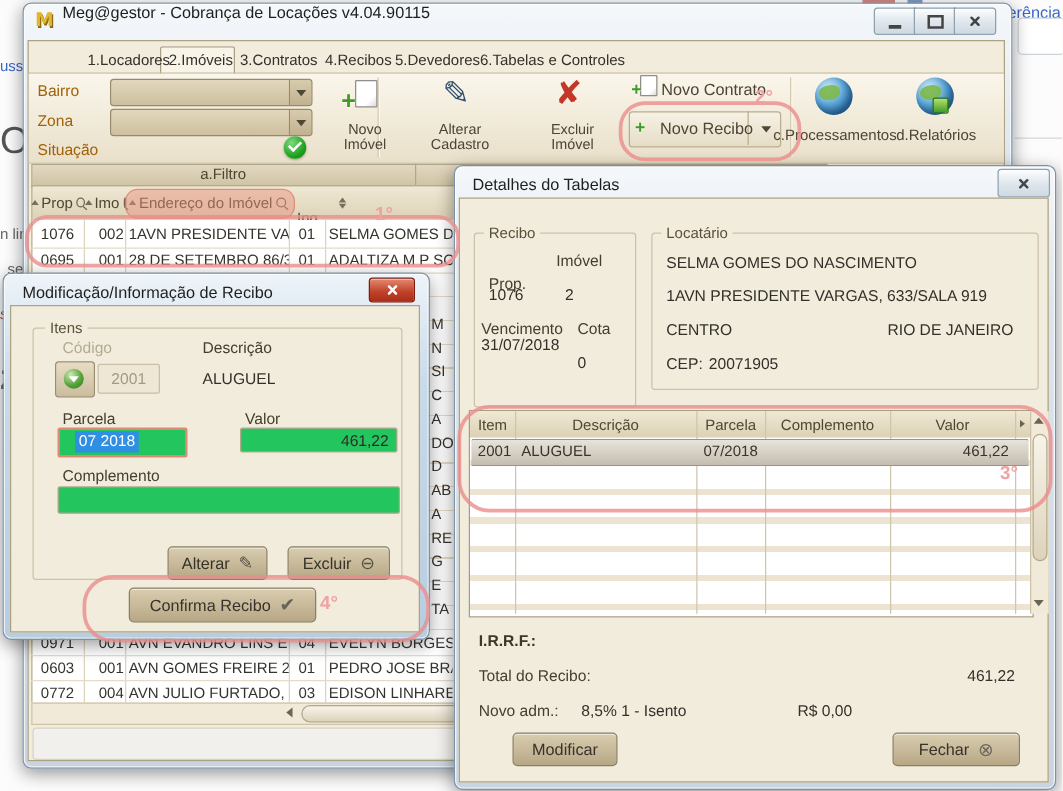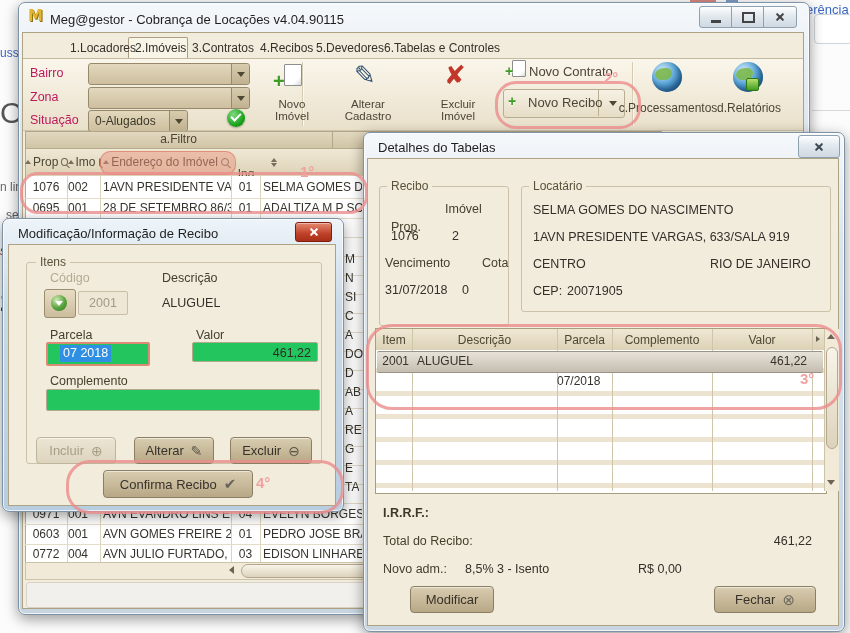--- a/index.html
+++ b/index.html
@@ -24,21 +24,21 @@
           background:currentColor;border-radius:1px}
   .x-icon::before{transform:rotate(45deg)}.x-icon::after{transform:rotate(-45deg)}
   
   .tab{position:absolute;top:38px;height:20px;line-height:20px;font-size:12px;color:#33302a;white-space:nowrap}
   .tabline{position:absolute;left:23px;top:58px;width:780px;height:1px;background:#c3b99e}
   .activetab{position:absolute;background:#f8f4e8;border:1px solid #ab9f83;border-bottom:1px solid #f8f4e8;
              border-radius:2px 2px 0 0}
   
   .toolbar{position:absolute;left:23px;top:59px;width:780px;height:71px;
            background:linear-gradient(#faf6eb,#e9e0ca);border-bottom:1px solid #cfc5ab}
-  .lbl{position:absolute;font-size:12.5px;color:#be185d;white-space:nowrap}
+  .lbl{position:absolute;font-size:12.5px;color:#a16207;white-space:nowrap}
   .sel{position:absolute;height:20px;background:linear-gradient(#e3d8bd,#cdbf9f);
        border:1px solid #978a6c;border-radius:3px;font-size:12px;color:#3c3728}
   .sel .ddbox{position:absolute;right:0;top:0;bottom:0;width:17px;border-left:1px solid #978a6c;
        background:linear-gradient(#d8ccae,#c0b190);border-radius:0 3px 3px 0}
   .tri-dn{position:absolute;left:50%;top:50%;transform:translate(-50%,-40%);width:0;height:0;
        border-left:4px solid transparent;border-right:4px solid transparent;border-top:5px solid #4e4733}
   .gcheck{position:absolute;width:18px;height:18px;border-radius:50%;
        background:radial-gradient(circle at 35% 30%,#7fd97f,#18a018 65%,#0d7a0d);box-shadow:0 1px 2px rgba(0,0,0,.3)}
   .gcheck::after{content:"";position:absolute;left:4px;top:4px;width:8px;height:4px;
        border-left:2px solid #fff;border-bottom:2px solid #fff;transform:rotate(-45deg)}
@@ -61,21 +61,21 @@
   .thead{position:absolute;background:linear-gradient(#efe8d4,#dcd1b5);border:1px solid #b6ab8f}
   .hcell{position:absolute;font-size:12px;color:#4e4733;display:flex;align-items:center;justify-content:center;white-space:nowrap}
   .tri-up-s{display:inline-block;width:0;height:0;border-left:3px solid transparent;border-right:3px solid transparent;
         border-bottom:4px solid #776e5b;margin-right:2px}
   .tri-dn-s{display:inline-block;width:0;height:0;border-left:3px solid transparent;border-right:3px solid transparent;
         border-top:4px solid #776e5b}
   .mag{display:inline-block;width:6px;height:6px;border:1px solid #6f6654;border-radius:50%;position:relative;margin-left:3px}
   .mag::after{content:"";position:absolute;width:4px;height:1px;background:#6f6654;right:-3px;bottom:-2px;transform:rotate(40deg)}
   .row{position:absolute;left:0;width:850px;height:19px}
   .cell{position:absolute;font-size:12px;color:#36332c;white-space:nowrap;overflow:hidden;height:19px;line-height:19px}
-  .c1{left:25px;width:42px;text-align:center}.c2{left:68px;width:31px;text-align:left}
+  .c1{left:25px;width:42px;text-align:center}.c2{left:68px;width:31px;text-align:right}
   .c3{left:103px;width:128px}.c4{left:232px;width:27px;text-align:center}.c5{left:263px;width:99px}
   .gridv{position:absolute;width:1px;background:#ddd4be}
   .rowline{position:absolute;left:25px;width:635px;height:1px;background:#e4dcc8}
   .sbar{position:absolute;background:#f1ead9;border:1px solid #cdc3a9}
   .sthumb{position:absolute;background:linear-gradient(#f8f4e9,#ddd3bc);border:1px solid #b3a88d;border-radius:7px}
   .tri-l{width:0;height:0;border-top:4px solid transparent;border-bottom:4px solid transparent;border-right:5px solid #6b6353;position:absolute}
   .tri-r{width:0;height:0;border-top:3px solid transparent;border-bottom:3px solid transparent;border-left:4px solid #6b6353;position:absolute}
   .tri-u{width:0;height:0;border-left:4px solid transparent;border-right:4px solid transparent;border-bottom:5px solid #6b6353;position:absolute}
   .tri-d{width:0;height:0;border-left:4px solid transparent;border-right:4px solid transparent;border-top:5px solid #6b6353;position:absolute}
   
@@ -116,21 +116,21 @@
   <div class="bgfrag" style="left:0;top:286px;font-size:28px;font-weight:bold;color:#222">za</div>
   <div class="bgfrag bglink" style="left:806px;top:2px;font-size:13px">erência</div>
   <div class="abs" style="left:814px;top:14px;width:36px;height:28px;border:1px solid #cdd4da;border-radius:4px;background:#fff"></div>
   <div class="abs" style="left:812px;top:110px;width:38px;height:1px;background:#d8d8d8"></div>
   <div class="abs" style="left:690px;top:0;width:26px;height:3px;background:#c0392b;opacity:.6"></div>
   <div class="abs" style="left:726px;top:0;width:12px;height:3px;background:#2c5aa0;opacity:.6"></div>
 
   <div class="win" style="left:18px;top:2px;width:790px;height:611px"></div>
   <div class="abs" style="left:22px;top:4px;width:660px;height:26px"></div>
   <span class="abs glyph" style="left:28px;top:7px;font-size:15px;font-weight:bold;color:#e3b531;text-shadow:1px 1px 0 #8a6d12">M</span>
-  <div class="ttl" style="left:50px;top:12px">Meg@gestor - Cobrança de Locações v4.04.90115</div>
+  <div class="ttl" style="left:50px;top:2px">Meg@gestor - Cobrança de Locações v4.04.90115</div>
   <div class="winbtn" style="left:699px;top:6px;border-radius:3px 0 0 3px">
       <span class="minbar"></span>
     </div>
   <div class="winbtn" style="left:731px;top:6px">
       <span class="maxbox"></span>
     </div>
   <div class="winbtn" style="left:763px;top:6px;border-radius:0 3px 3px 0">
       <span class="x-icon"></span>
     </div>
   <div class="client" style="left:22px;top:32px;width:780px;height:575px"></div>
@@ -151,23 +151,20 @@
   <div class="sel" style="left:88px;top:63px;width:160px">
       <span class="ddbox">
         <span class="tri-dn"></span>
       </span>
     </div>
   <div class="sel" style="left:88px;top:87px;width:160px">
       <span class="ddbox">
         <span class="tri-dn"></span>
       </span>
     </div>
-  <div class="sel" style="left:88px;top:110px;width:92px;line-height:20px;padding-left:6px"><span>0-Alugados</span><span class="ddbox">
-        <span class="tri-dn"></span>
-      </span></div>
   <div class="gcheck" style="left:227px;top:109px"></div>
   <div class="vsep" style="left:302px;top:62px;height:64px"></div>
 
   <div class="page" style="left:284px;top:64px"></div>
   <span class="plus" style="left:273px;top:70px;font-size:20px">+</span>
   <div class="toollbl" style="left:252px;top:98px;width:80px"><span>Novo</span><br><span>Imóvel</span></div>
 
   <span class="abs glyph" style="left:354px;top:60px;font-size:26px;color:#2e4e6e">✎</span>
   <div class="toollbl" style="left:328px;top:98px;width:80px"><span>Alterar</span><br><span>Cadastro</span></div>
 
@@ -312,24 +309,20 @@
   <div class="dlbl" style="left:50px;top:328px">Parcela</div>
   <div class="inp" style="left:46px;top:342px;width:100px;height:20px;border:2px solid #dd8a74">
       <span class="abs" style="left:12px;top:1px;height:17px;line-height:17px;background:#2f8fe3;color:#fff;padding:0 3px">07 2018</span>
     </div>
   <div class="dlbl" style="left:196px;top:328px">Valor</div>
   <div class="inp" style="left:192px;top:342px;width:126px;height:20px;line-height:20px;text-align:right;padding-right:6px;box-sizing:border-box">461,22</div>
 
   <div class="dlbl" style="left:50px;top:374px">Complemento</div>
   <div class="inp" style="left:46px;top:389px;width:272px;height:20px"></div>
 
-  <div class="btn disabled" style="left:36px;top:437px;width:78px;height:25px">
-      <span>Incluir</span>
-      <span class="glyph" style="font-size:14px">⊕</span>
-    </div>
   <div class="btn" style="left:134px;top:437px;width:78px;height:25px">
       <span>Alterar</span>
       <span class="glyph" style="font-size:14px;color:#5a5448">✎</span>
     </div>
   <div class="btn" style="left:230px;top:437px;width:80px;height:25px">
       <span>Excluir</span>
       <span class="glyph" style="font-size:14px;color:#5a5448">⊖</span>
     </div>
   <div class="btn" style="left:103px;top:470px;width:148px;height:26px">
       <span>Confirma Recibo</span>
@@ -344,22 +337,22 @@
     </div>
   <div class="client" style="left:367px;top:158px;width:470px;height:466px"></div>
 
   <div class="grp" style="left:379px;top:186px;width:128px;height:138px"></div>
   <div class="grplbl" style="left:387px;top:179px">Recibo</div>
   <div class="dlbl" style="left:391px;top:220px">Prop.</div>
   <div class="dlbl" style="left:445px;top:202px">Imóvel</div>
   <div class="dval" style="left:391px;top:229px">1076</div>
   <div class="dval" style="left:452px;top:229px">2</div>
   <div class="dlbl" style="left:385px;top:256px">Vencimento</div>
-  <div class="dlbl" style="left:482px;top:256px">Cota</div>
-  <div class="dval" style="left:385px;top:283px">31/07/2018</div>
+  <div class="dlbl" style="left:462px;top:256px">Cota</div>
+  <div class="dval" style="left:385px;top:269px">31/07/2018</div>
   <div class="dval" style="left:462px;top:283px">0</div>
 
   <div class="grp" style="left:521px;top:186px;width:308px;height:124px"></div>
   <div class="grplbl" style="left:529px;top:179px">Locatário</div>
   <div class="dval" style="left:533px;top:203px">SELMA GOMES DO NASCIMENTO</div>
   <div class="dval" style="left:533px;top:230px">1AVN PRESIDENTE VARGAS, 633/SALA 919</div>
   <div class="dval" style="left:533px;top:257px">CENTRO</div>
   <div class="dval" style="left:710px;top:257px">RIO DE JANEIRO</div>
   <div class="dval" style="left:533px;top:284px">CEP:</div>
   <div class="dval" style="left:567px;top:284px">20071905</div>
@@ -375,35 +368,35 @@
   <div class="abs" style="left:376px;top:350px;width:448px;height:141px;background:repeating-linear-gradient(180deg,#ffffff 0 18px,#ece4d0 18px 23px)"></div>
   <div class="gridv" style="left:412px;top:329px;height:162px;background:#cfc5aa"></div>
   <div class="gridv" style="left:557px;top:329px;height:162px;background:#cfc5aa"></div>
   <div class="gridv" style="left:612px;top:329px;height:162px;background:#cfc5aa"></div>
   <div class="gridv" style="left:712px;top:329px;height:162px;background:#cfc5aa"></div>
   <div class="gridv" style="left:812px;top:329px;height:162px;background:#cfc5aa"></div>
 
   <div class="selrow" style="left:377px;top:351px;width:446px;height:20px"></div>
   <span class="cell" style="left:377px;top:352px;width:32px;text-align:right">2001</span>
   <span class="cell" style="left:417px;top:352px;width:130px">ALUGUEL</span>
-  <span class="cell" style="left:557px;top:372px;width:55px;">07/2018</span>
+  <span class="cell" style="left:557px;top:352px;width:55px;text-align:center">07/2018</span>
   <span class="cell" style="left:614px;top:352px;width:94px"></span>
   <span class="cell" style="left:712px;top:352px;width:95px;text-align:right">461,22</span>
 
   <div class="sbar" style="left:824px;top:329px;width:14px;height:162px;border:none;border-left:1px solid #cdc3a9"></div>
   <span class="tri-u" style="left:827px;top:334px"></span>
   <div class="sthumb" style="left:826px;top:347px;width:10px;height:100px"></div>
   <span class="tri-d" style="left:827px;top:480px"></span>
 
   <div class="dlbl" style="left:383px;top:506px;font-weight:bold;color:#3c3728">I.R.R.F.:</div>
   <div class="dlbl" style="left:383px;top:534px">Total do Recibo:</div>
   <div class="dval" style="left:740px;top:534px;width:72px;text-align:right">461,22</div>
   <div class="dlbl" style="left:383px;top:562px">Novo adm.:</div>
   <div class="dval" style="left:465px;top:562px">8,5%</div>
-  <div class="dval" style="left:497px;top:562px">3 - Isento</div>
+  <div class="dval" style="left:497px;top:562px">1 - Isento</div>
   <div class="dval" style="left:638px;top:562px">R$ 0,00</div>
   <div class="btn" style="left:714px;top:586px;width:100px;height:25px">
       <span>Fechar</span>
       <span class="glyph" style="font-size:15px;color:#6e6a5e">⊗</span>
     </div>
   <div class="btn" style="left:410px;top:586px;width:82px;height:25px">
       <span>Modificar</span>
     </div>
 
   <div class="ann" style="left:20px;top:172px;width:342px;height:36px;border-radius:18px"></div>

